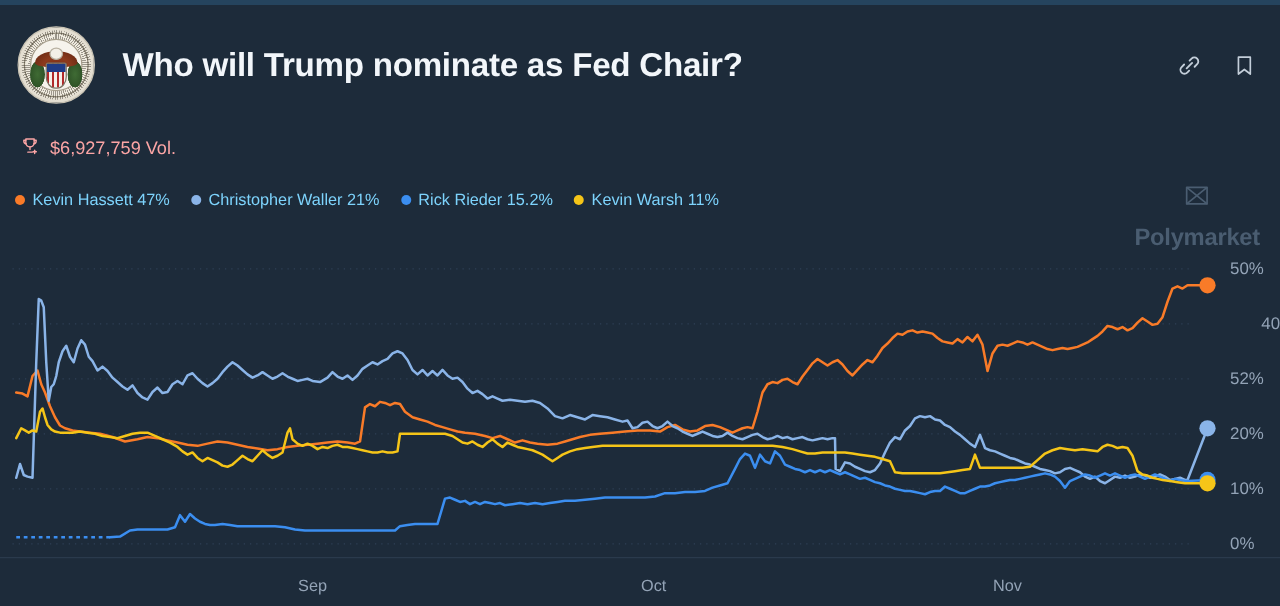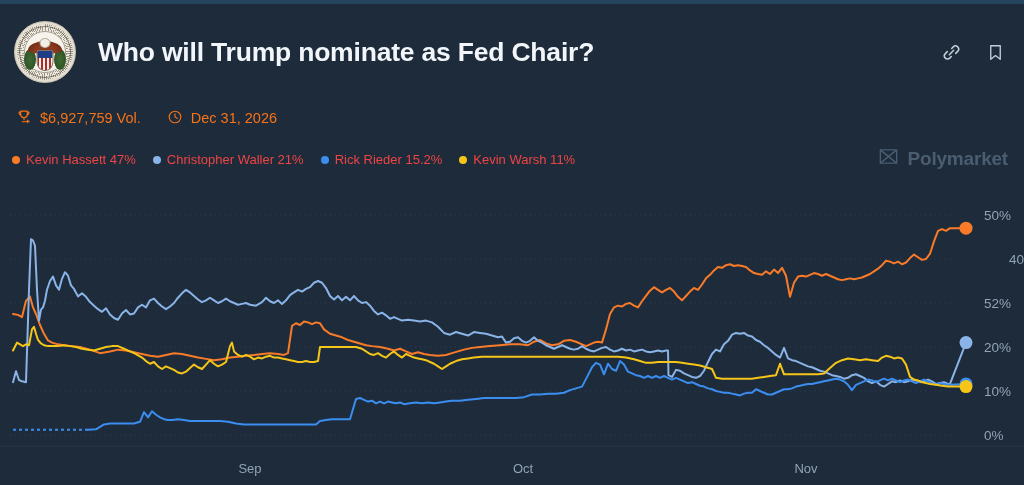--- a/index.html
+++ b/index.html
@@ -77,37 +77,37 @@
     color:#f2f6fa; white-space:nowrap;
     flex:1 1 auto;
   }
   .hdr-actions { display:flex; align-items:center; gap:22px; margin-left:auto; }
   .icon-btn { width:22px; height:22px; color:#c3ced9; cursor:pointer;
               display:flex; align-items:center; justify-content:center; }
   
   .meta {
     position:absolute; top:108px; left:16px;
     display:flex; align-items:center; gap:9px;
-    font-size:14.5px; color:#f97316;
+    font-size:14.5px; color:#fca5a5;
   }
   .meta .sep { width:8px; }
   .meta-item{ display:flex; align-items:center; gap:8px; }
   
   .legend {
     position:absolute; top:152px; left:12px;
     display:flex; align-items:center; gap:17px;
-    font-size:13px; color:#ef4444;
+    font-size:13px; color:#7dd3fc;
   }
   .legend .entry { display:flex; align-items:center; gap:6px; cursor:pointer; }
   .legend .dot { width:8px; height:8px; border-radius:50%; flex:0 0 8px; }
   
   .watermark {
     position:absolute; top:148px; right:16px;
     display:flex; align-items:center; gap:9px;
-    color:#4a5d71; font-size:19px; font-weight:600; letter-spacing:-0.2px;
+    color:#4a5d71; font-size:19px; font-weight:600; letter-spacing:-0.2px;flex-direction:column;
   }
   
   .chart-wrap{
     position:absolute; left:0; top:192px; width:1024px; height:293px;
   }
   .chart-svg{ position:absolute; left:0; top:0; }
   .ylabels{
     position:absolute; right:6px; top:0; width:52px; height:293px;
     font-size:13.5px; color:#93a3b6; pointer-events:none;
   }
@@ -162,29 +162,20 @@
         <path d="M17 5.5h2.4v1.2a3.2 3.2 0 0 1-2.8 3.1"></path>
         <path d="M12 13.5v3.2"></path>
           <path d="M9.4 19.8h5.2"></path>
         <path d="M17.6 17.4v4"></path>
           <path d="M15.6 19.4h4"></path>
       </svg>
     </span>
     <span>$6,927,759 Vol.</span>
   </div>
   <span class="sep"></span>
-  <div class="meta-item">
-    <span>
-      <svg width="16" height="16" viewBox="0 0 24 24" fill="none" stroke="currentColor" stroke-width="1.7" stroke-linecap="round">
-        <circle cx="12" cy="12" r="8.7"></circle>
-          <path d="M12 7.2V12l3.3 2"></path>
-      </svg>
-    </span>
-    <span>Dec 31, 2026</span>
-  </div>
 </div>
 
 <div class="legend" id="legend">
     <div class="entry">
       <span class="dot" style="background:#f97b28"></span>
       <span>Kevin Hassett 47%</span>
     </div>
     <div class="entry">
       <span class="dot" style="background:#8ab4e8"></span>
       <span>Christopher Waller 21%</span>

